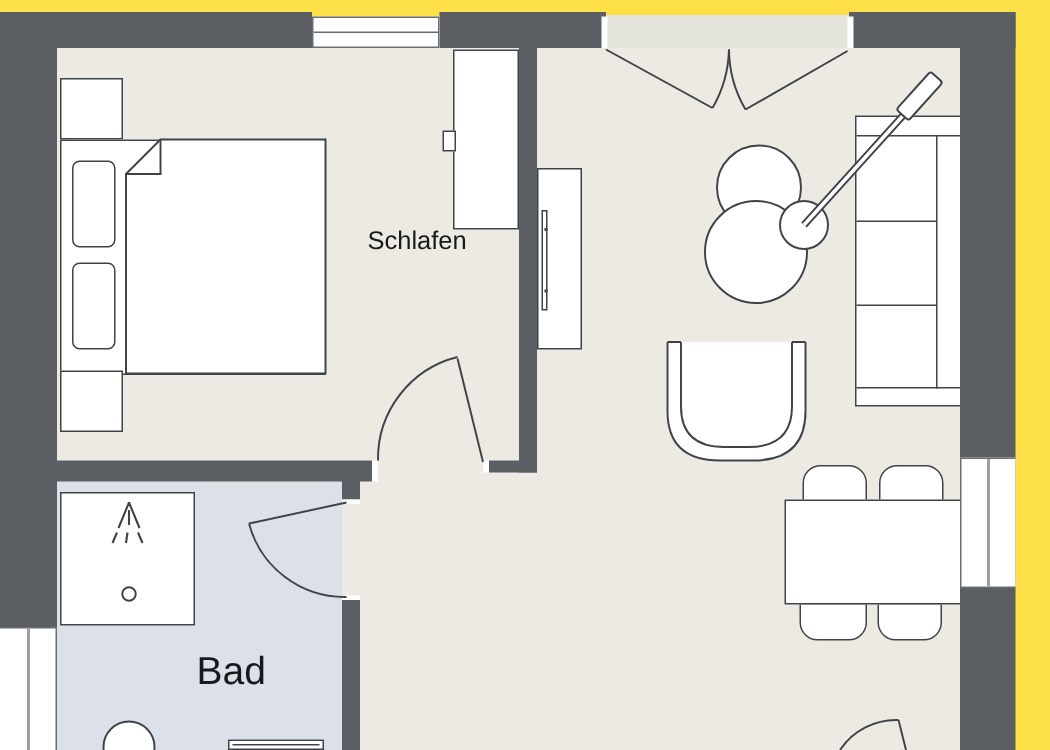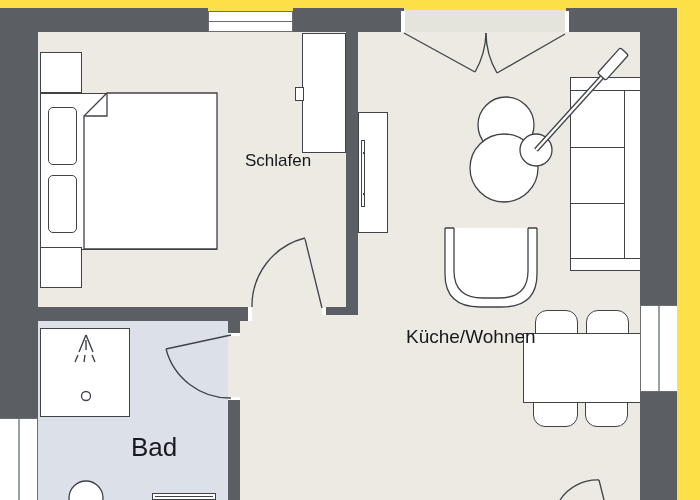--- a/index.html
+++ b/index.html
@@ -120,16 +120,15 @@
       <path d="M445,228 L454,228 M528,228 L537,228"></path>
 
       <path d="M86,335 L79,352 M86,335 L93,352 M86,340 L86,350 M78,355 L75,362 M85,355 L84,362 M92,355 L95,362" stroke-width="1.4"></path>
       <circle cx="86" cy="396" r="4.5"></circle>
 
       <circle cx="86" cy="498" r="17" fill="#ffffff"></circle>
     </g>
   </svg>
 
   <div class="label" style="left:245px;top:151px;font-size:17px;">Schlafen</div>
-  <div class="label" style="left:406px;top:326px;font-size:19px;">Küche/Wohnen</div>
   <div class="label" style="left:131px;top:432px;font-size:26px;">Bad</div>
 
 </div>
 
 </body></html>

